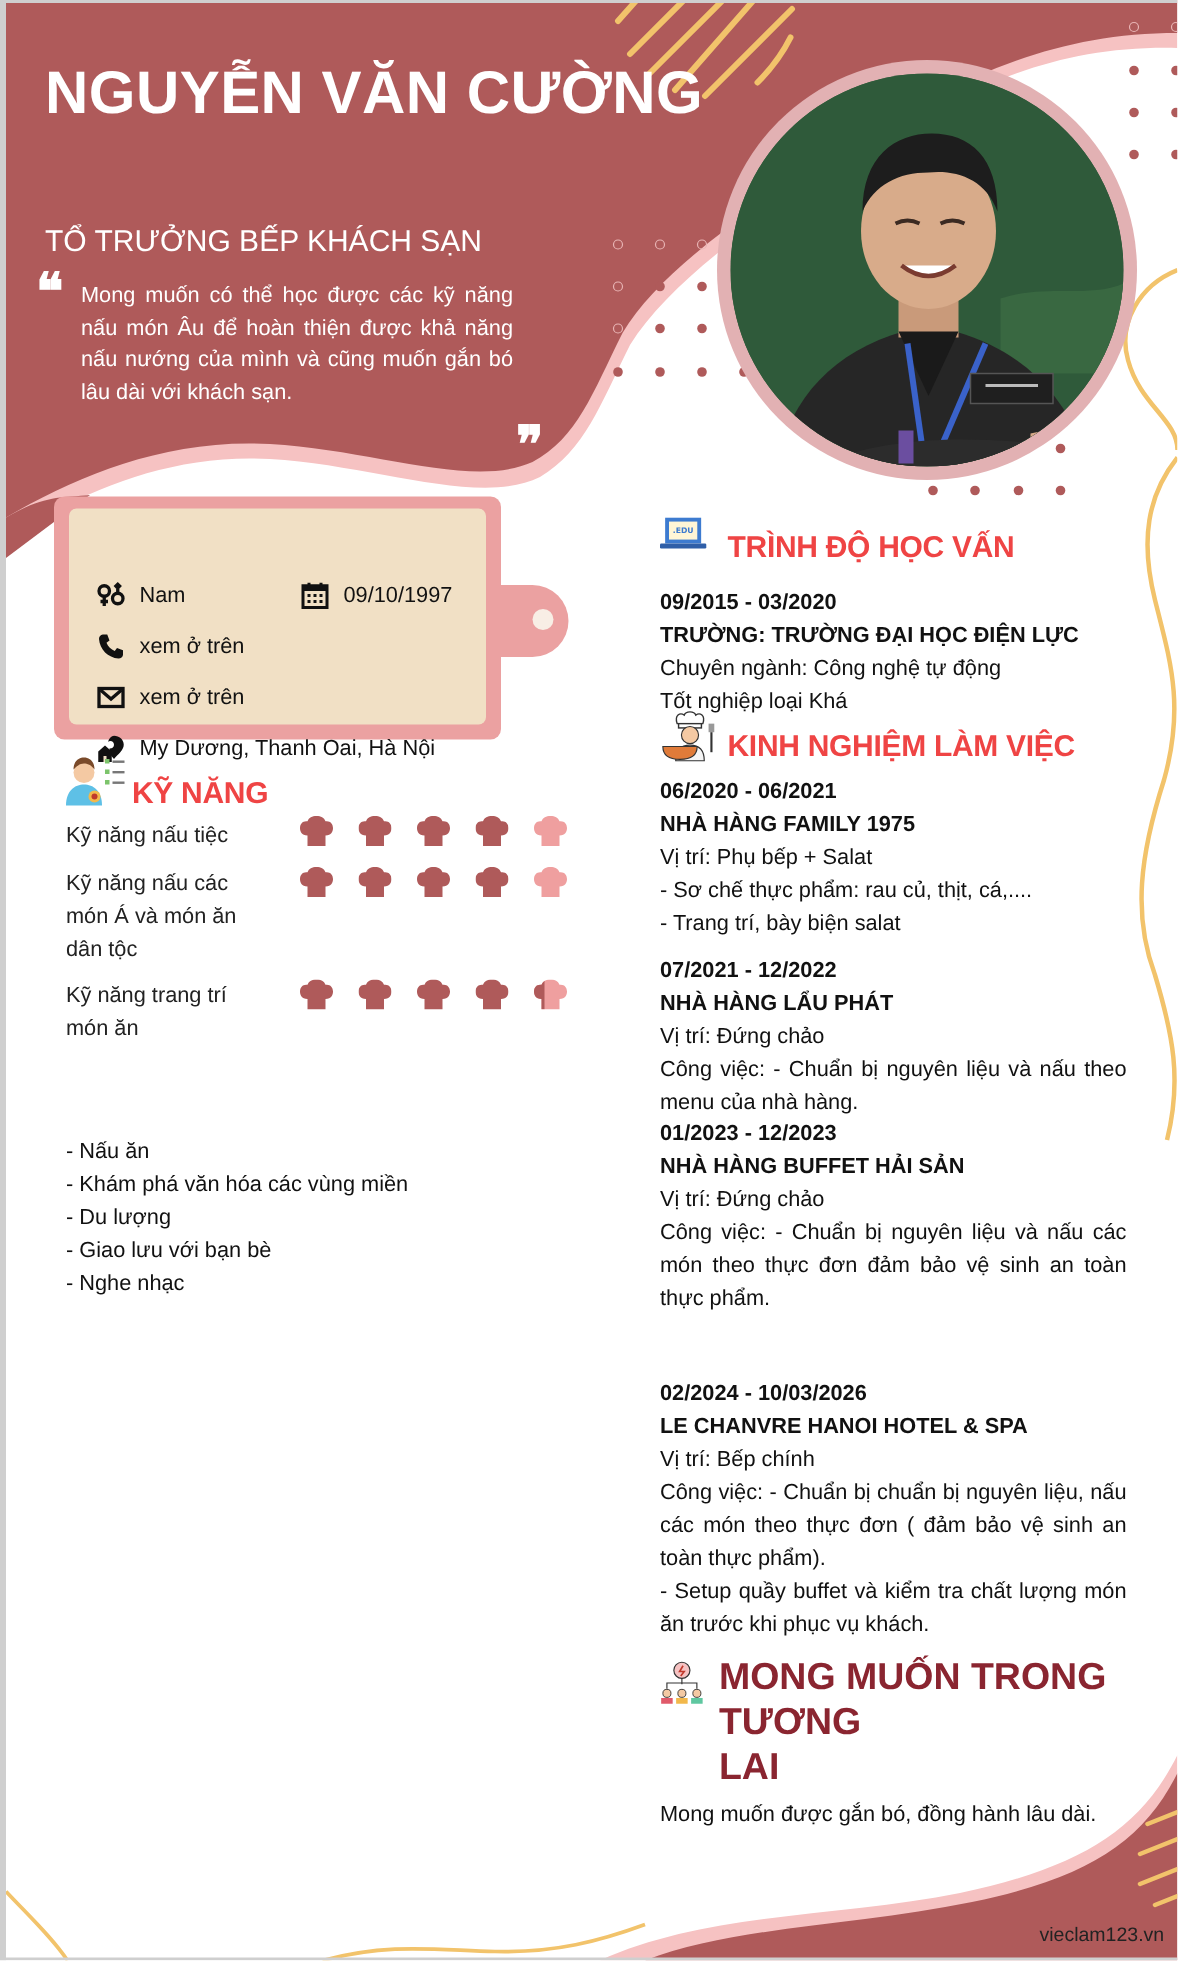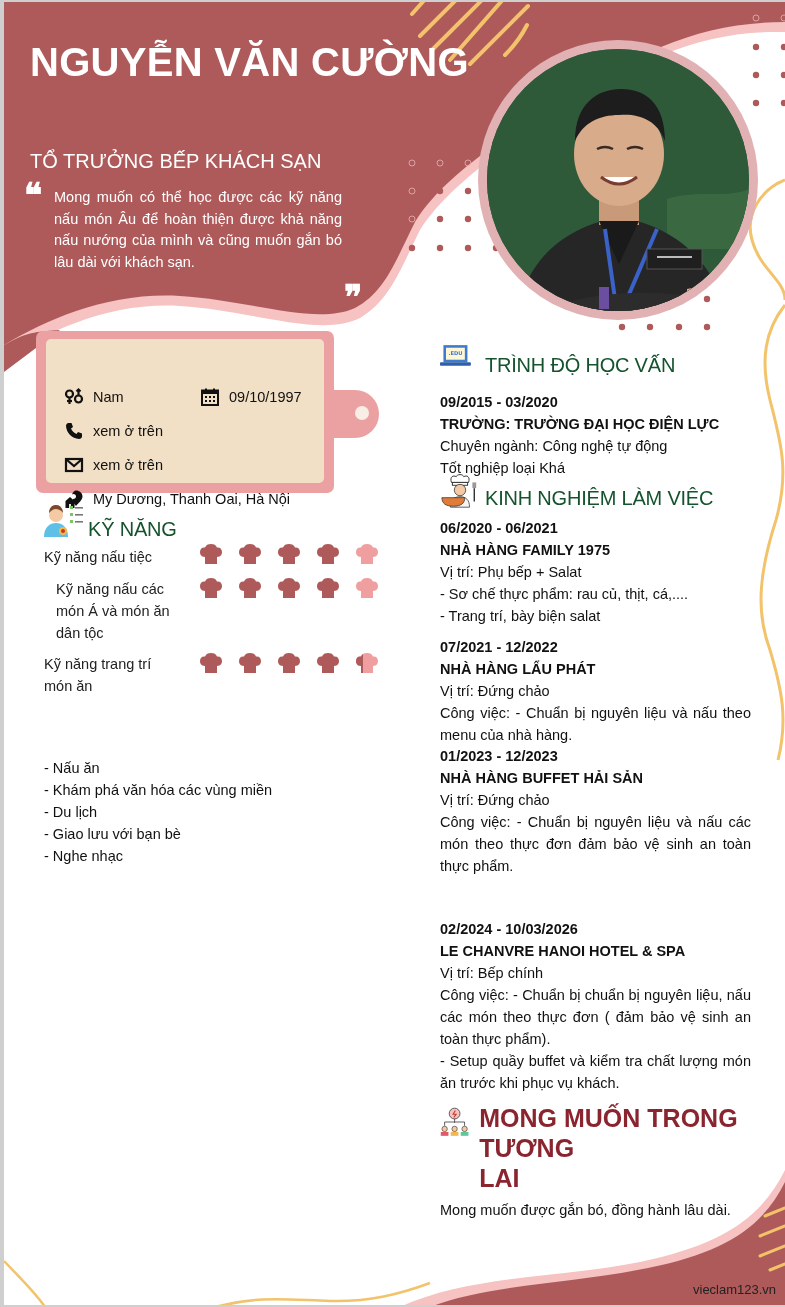--- a/index.html
+++ b/index.html
@@ -25,21 +25,21 @@
 
   .info-card { left: 36px; top: 331px; width: 298px; height: 162px; background: #eba1a1; border-radius: 7px; }
   .info-card-handle { left: 325px; top: 390px; width: 54px; height: 48px; background: #eba1a1; border-radius: 0 24px 24px 0; }
   .info-card-hole { left: 355px; top: 406px; width: 14px; height: 14px; border-radius: 50%; background: #f8eee5; }
   .info-inner { left: 46px; top: 339px; width: 278px; height: 144px; background: #f1e0c5; border-radius: 5px; }
   .info-row { position: absolute; display: flex; align-items: center; font-size: 14.5px; color: #111; white-space: nowrap; margin-top: 37px; }
   .info-row .ic { width: 22px; height: 22px; margin-right: 8px; display: flex; align-items: center; justify-content: center; }
   .info-row .ic svg { width: 20px; height: 20px; }
 
   .sec-head { position: absolute; display: flex; align-items: flex-end; z-index: 5; }
-  .sec-head .sec-title { font-size: 20px; font-weight: normal; color: #14532d; white-space: nowrap; letter-spacing: -0.2px; }
+  .sec-head .sec-title { font-size: 20px; font-weight: bold; color: #ef4444; white-space: nowrap; letter-spacing: -0.2px; }
   .sec-icon { width: 42px; height: 38px; margin-right: 4px; }
 
   .skill-label { position: absolute; z-index: 5; font-size: 14.5px; line-height: 22px; color: #222; width: 150px; }
   .skill-dots { position: absolute; z-index: 5; display: flex; gap: 17px; }
   .hat { width: 22px; height: 20px; }
 
   .plain-list { position: absolute; z-index: 5; font-size: 14.5px; line-height: 22px; color: #111; }
 
   .right-col { position: absolute; z-index: 5; left: 440px; width: 311px; font-size: 14.5px; line-height: 22px; color: #111; }
   .right-col .b { font-weight: bold; }
@@ -259,21 +259,21 @@
         <path d="M5,20 L5,13 C1,13 0,10 0,8 C0,5 2,3 5,3.5 C6,1 8,0 11,0 C14,0 16,1 17,3.5 C20,3 22,5 22,8 C22,10 21,13 17,13 L17,20 Z" fill="#af5a5a"></path>
       </svg>
     <svg class="hat" viewBox="0 0 22 20">
         <path d="M5,20 L5,13 C1,13 0,10 0,8 C0,5 2,3 5,3.5 C6,1 8,0 11,0 C14,0 16,1 17,3.5 C20,3 22,5 22,8 C22,10 21,13 17,13 L17,20 Z" fill="#af5a5a"></path>
       </svg>
     <svg class="hat" viewBox="0 0 22 20">
         <path d="M5,20 L5,13 C1,13 0,10 0,8 C0,5 2,3 5,3.5 C6,1 8,0 11,0 C14,0 16,1 17,3.5 C20,3 22,5 22,8 C22,10 21,13 17,13 L17,20 Z" fill="#ef9f9f"></path>
       </svg>
   </div>
 
-  <div class="skill-label" style="left:44px; top:578px; width:130px;margin-left:12px;">Kỹ năng nấu các món Á và món ăn dân tộc</div>
+  <div class="skill-label" style="left:44px; top:578px; width:130px;">Kỹ năng nấu các món Á và món ăn dân tộc</div>
   <div class="skill-dots" style="left:200px; top:578px;">
     <svg class="hat" viewBox="0 0 22 20">
         <path d="M5,20 L5,13 C1,13 0,10 0,8 C0,5 2,3 5,3.5 C6,1 8,0 11,0 C14,0 16,1 17,3.5 C20,3 22,5 22,8 C22,10 21,13 17,13 L17,20 Z" fill="#af5a5a"></path>
       </svg>
     <svg class="hat" viewBox="0 0 22 20">
         <path d="M5,20 L5,13 C1,13 0,10 0,8 C0,5 2,3 5,3.5 C6,1 8,0 11,0 C14,0 16,1 17,3.5 C20,3 22,5 22,8 C22,10 21,13 17,13 L17,20 Z" fill="#af5a5a"></path>
       </svg>
     <svg class="hat" viewBox="0 0 22 20">
         <path d="M5,20 L5,13 C1,13 0,10 0,8 C0,5 2,3 5,3.5 C6,1 8,0 11,0 C14,0 16,1 17,3.5 C20,3 22,5 22,8 C22,10 21,13 17,13 L17,20 Z" fill="#af5a5a"></path>
       </svg>
@@ -306,21 +306,21 @@
           </clipPath>
         </defs>
       <path d="M5,20 L5,13 C1,13 0,10 0,8 C0,5 2,3 5,3.5 C6,1 8,0 11,0 C14,0 16,1 17,3.5 C20,3 22,5 22,8 C22,10 21,13 17,13 L17,20 Z" fill="#ef9f9f"></path>
       <path clip-path="url(#halfclip)" d="M5,20 L5,13 C1,13 0,10 0,8 C0,5 2,3 5,3.5 C6,1 8,0 11,0 C14,0 16,1 17,3.5 C20,3 22,5 22,8 C22,10 21,13 17,13 L17,20 Z" fill="#af5a5a"></path>
     </svg>
   </div>
 
   <div class="plain-list" style="left:44px; top:757px;">
     <div>- Nấu ăn</div>
     <div>- Khám phá văn hóa các vùng miền</div>
-    <div>- Du lịch</div>
+    <div>- Du lượng</div>
     <div>- Giao lưu với bạn bè</div>
     <div>- Nghe nhạc</div>
   </div>
 
   <div class="sec-head" style="left:440px; top:339px;">
     <svg class="sec-icon" viewBox="0 0 42 38" style="width:36px;margin-right:9px;">
       <rect x="4" y="4" width="28" height="20" fill="#3d7bd0"></rect>
       <rect x="7" y="7" width="22" height="14" fill="#fff6d6"></rect>
       <text x="18" y="16" text-anchor="middle" font-size="6" font-weight="bold" fill="#3d7bd0" font-family="DejaVu Sans, sans-serif">.EDU</text>
       <rect x="0" y="24" width="36" height="4" rx="1" fill="#2f5fa8"></rect>

